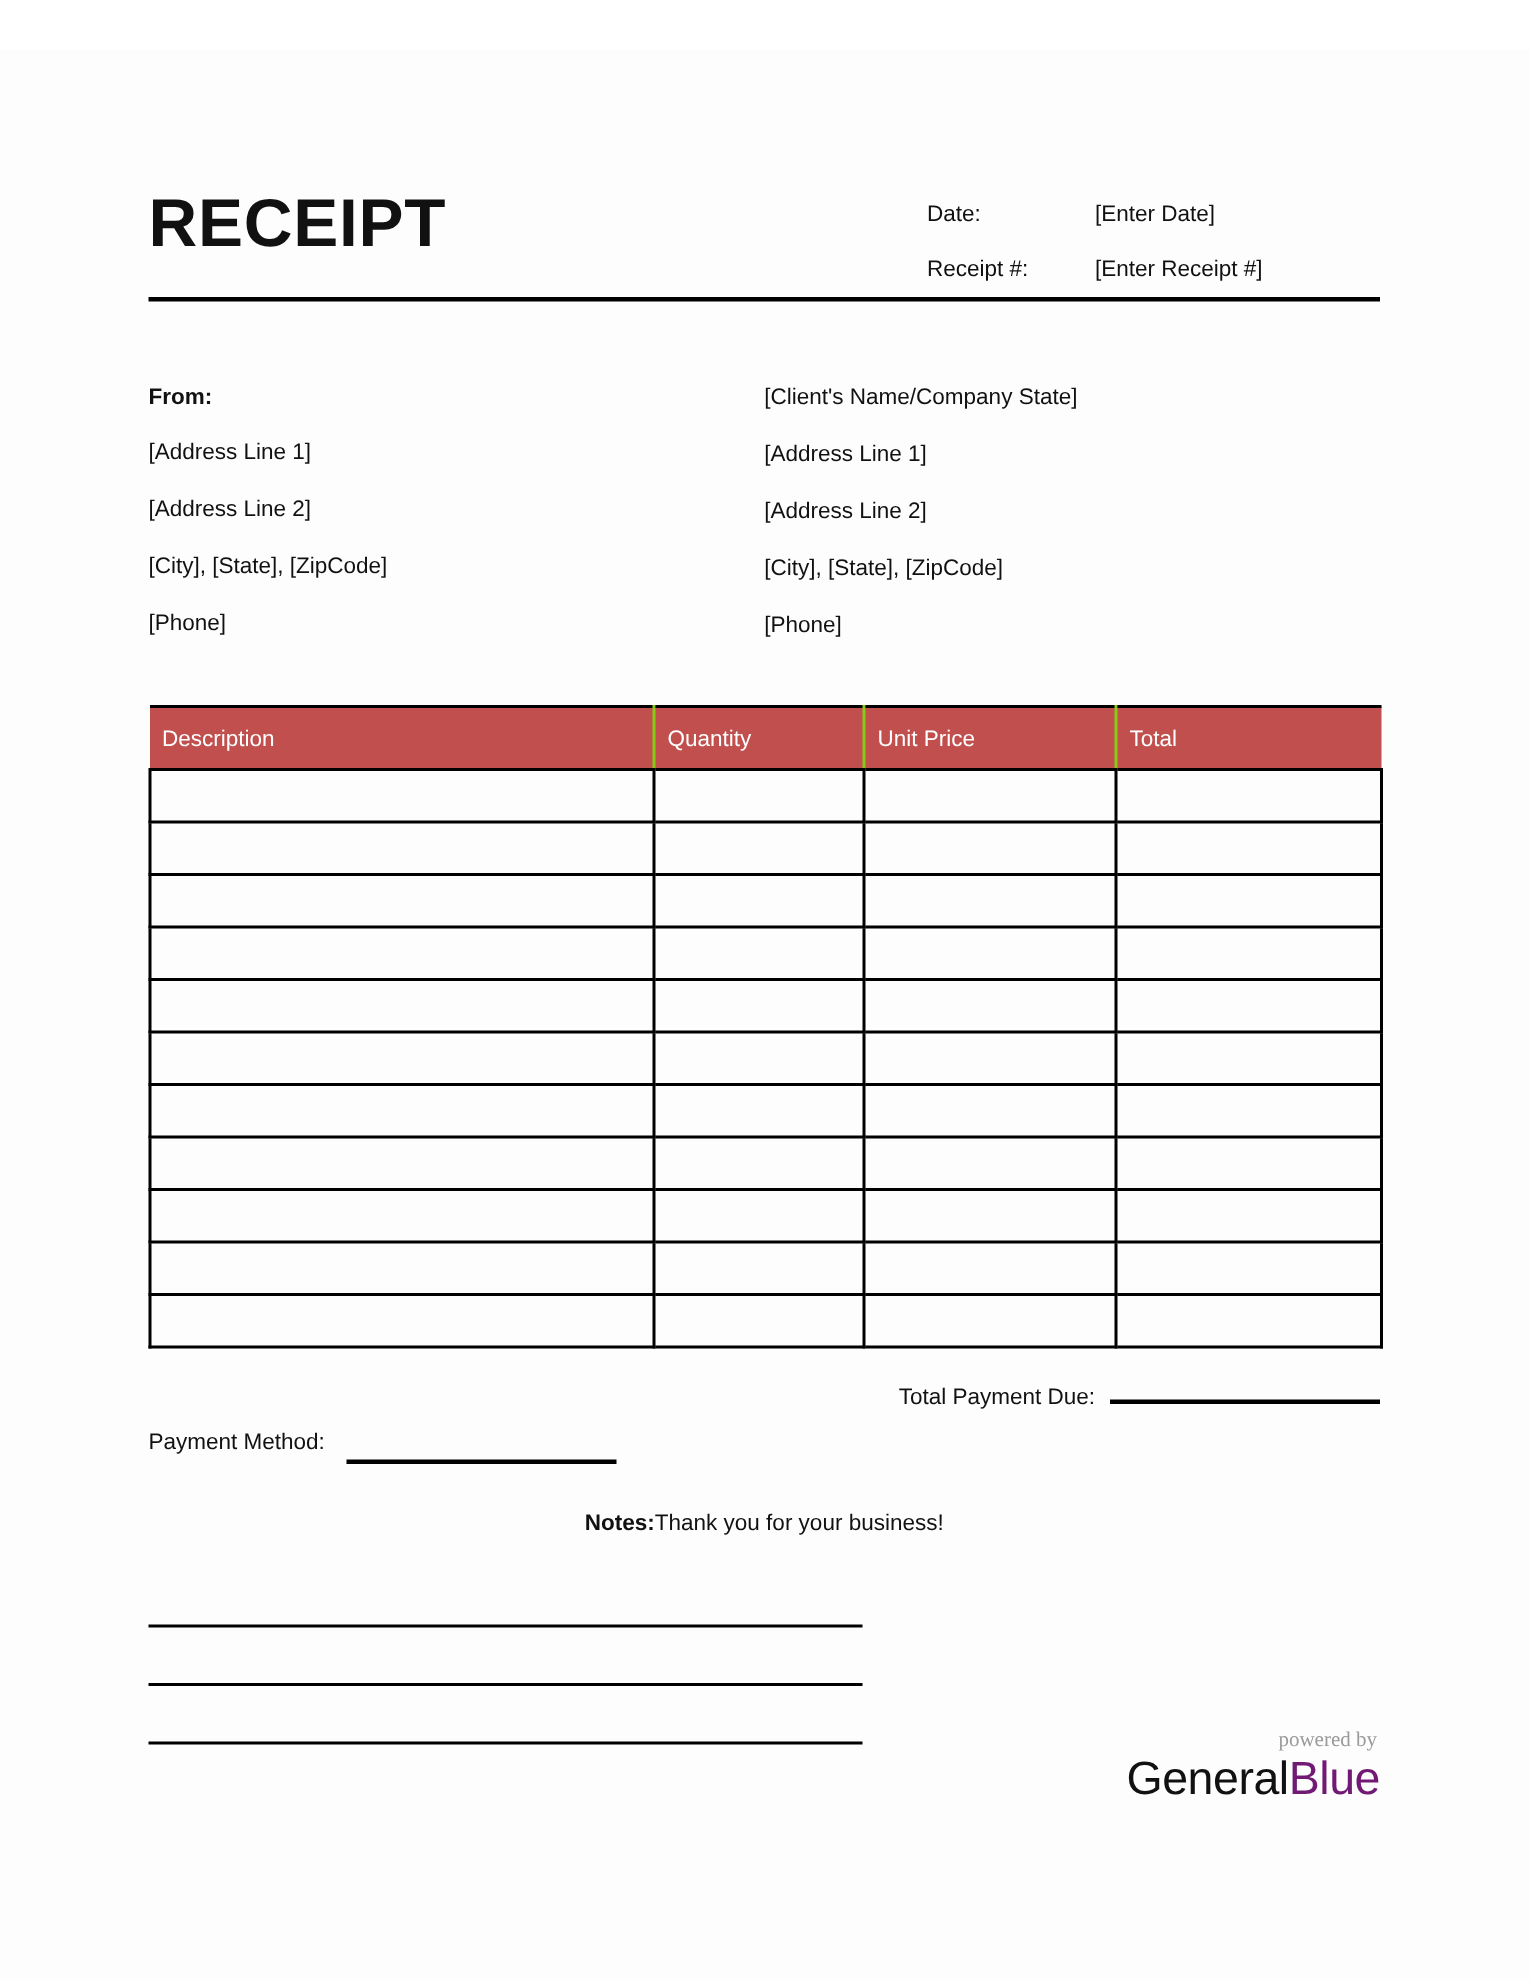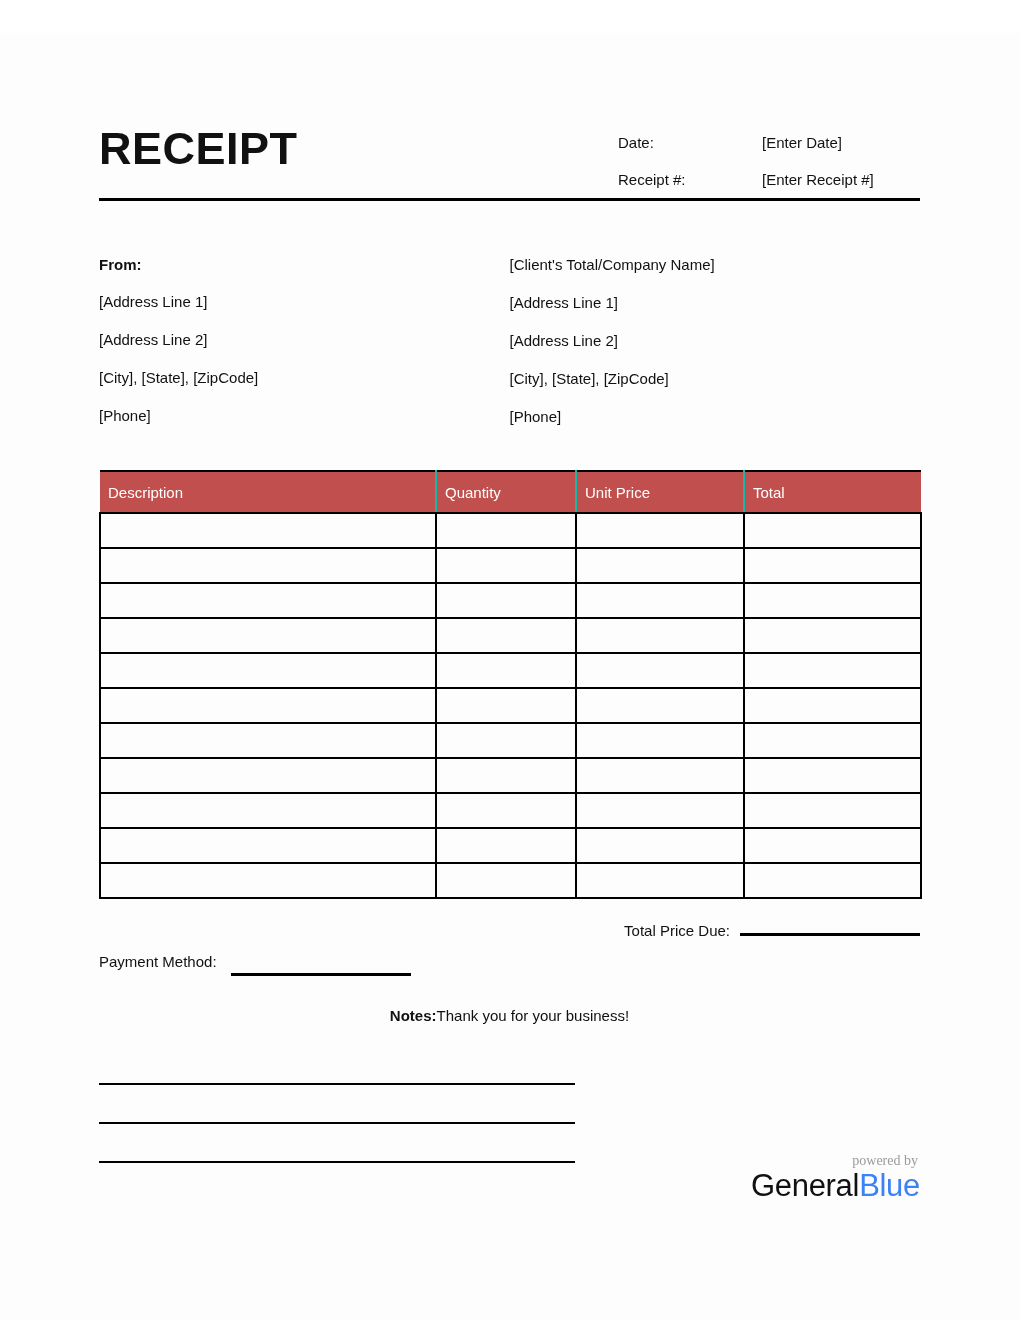--- a/index.html
+++ b/index.html
@@ -48,21 +48,20 @@
   .header-fields {
     position: absolute;
     right: 2px;
     top: 6px;
     width: 300px;
   }
   .header-row {
     display: flex;
     align-items: baseline;
     height: 37px;
-    gap: 32px;
   }
   .header-label {
     width: 112px;
     font-size: 15px;
     text-align: left;
   }
   .header-value {
     font-size: 15px;
   }
   .rule-thick {
@@ -101,21 +100,21 @@
     width: 821px;
     table-layout: fixed;
   }
   .items-table th {
     background: #c04f4d;
     color: #ffffff;
     font-size: 15px;
     font-weight: normal;
     text-align: left;
     padding: 9px 0 9px 8px;
-    border-right: 2px solid #14b8a6;
+    border-right: 2px solid #84cc16;
     border-top: 2px solid #000000;
     border-bottom: 2px solid #000000;
     height: 22px;
     box-sizing: content-box;
   }
   .items-table th:last-child { border-right: none; }
   .items-table td {
     border: 2px solid #000000;
     height: 33px;
     padding: 0;
@@ -205,21 +204,21 @@
     margin-bottom: 1px;
     margin-right: 2px;
     font-family: Liberation Serif, serif;
   }
   .brand {
     font-size: 31px;
     letter-spacing: -0.3px;
     line-height: 1.05;
   }
   .brand-general { color: #111111; }
-  .brand-blue { color: #3b82f6; }
+  .brand-blue { color: #701a75; }
 </style>
 </head>
 <body>
 
 <div class="page">
   <div class="content">
 
     <div class="header">
       <div class="receipt-title">RECEIPT</div>
 
@@ -240,21 +239,21 @@
     <div class="parties">
       <div class="party">
         <div class="party-title">From:</div>
         <div class="party-line">[Address Line 1]</div>
         <div class="party-line">[Address Line 2]</div>
         <div class="party-line">[City], [State], [ZipCode]</div>
         <div class="party-line">[Phone]</div>
       </div>
 
       <div class="party">
-        <div class="party-line">[Client's Total/Company Name]</div>
+        <div class="party-line">[Client's Name/Company State]</div>
         <div class="party-line">[Address Line 1]</div>
         <div class="party-line">[Address Line 2]</div>
         <div class="party-line">[City], [State], [ZipCode]</div>
         <div class="party-line">[Phone]</div>
       </div>
     </div>
 
     <table class="items-table">
       <colgroup>
         <col class="col-desc">
@@ -335,21 +334,21 @@
           <td></td>
           <td></td>
           <td></td>
           <td></td>
         </tr>
       </tbody>
     </table>
 
     <div class="totals">
       <div class="total-row">
-        <span class="total-label">Total Price Due:</span>
+        <span class="total-label">Total Payment Due:</span>
         <span class="total-blank"></span>
       </div>
 
       <div class="payment-row">
         <span class="payment-label">Payment Method:</span>
         <span class="payment-blank"></span>
       </div>
     </div>
 
     <div class="notes">

